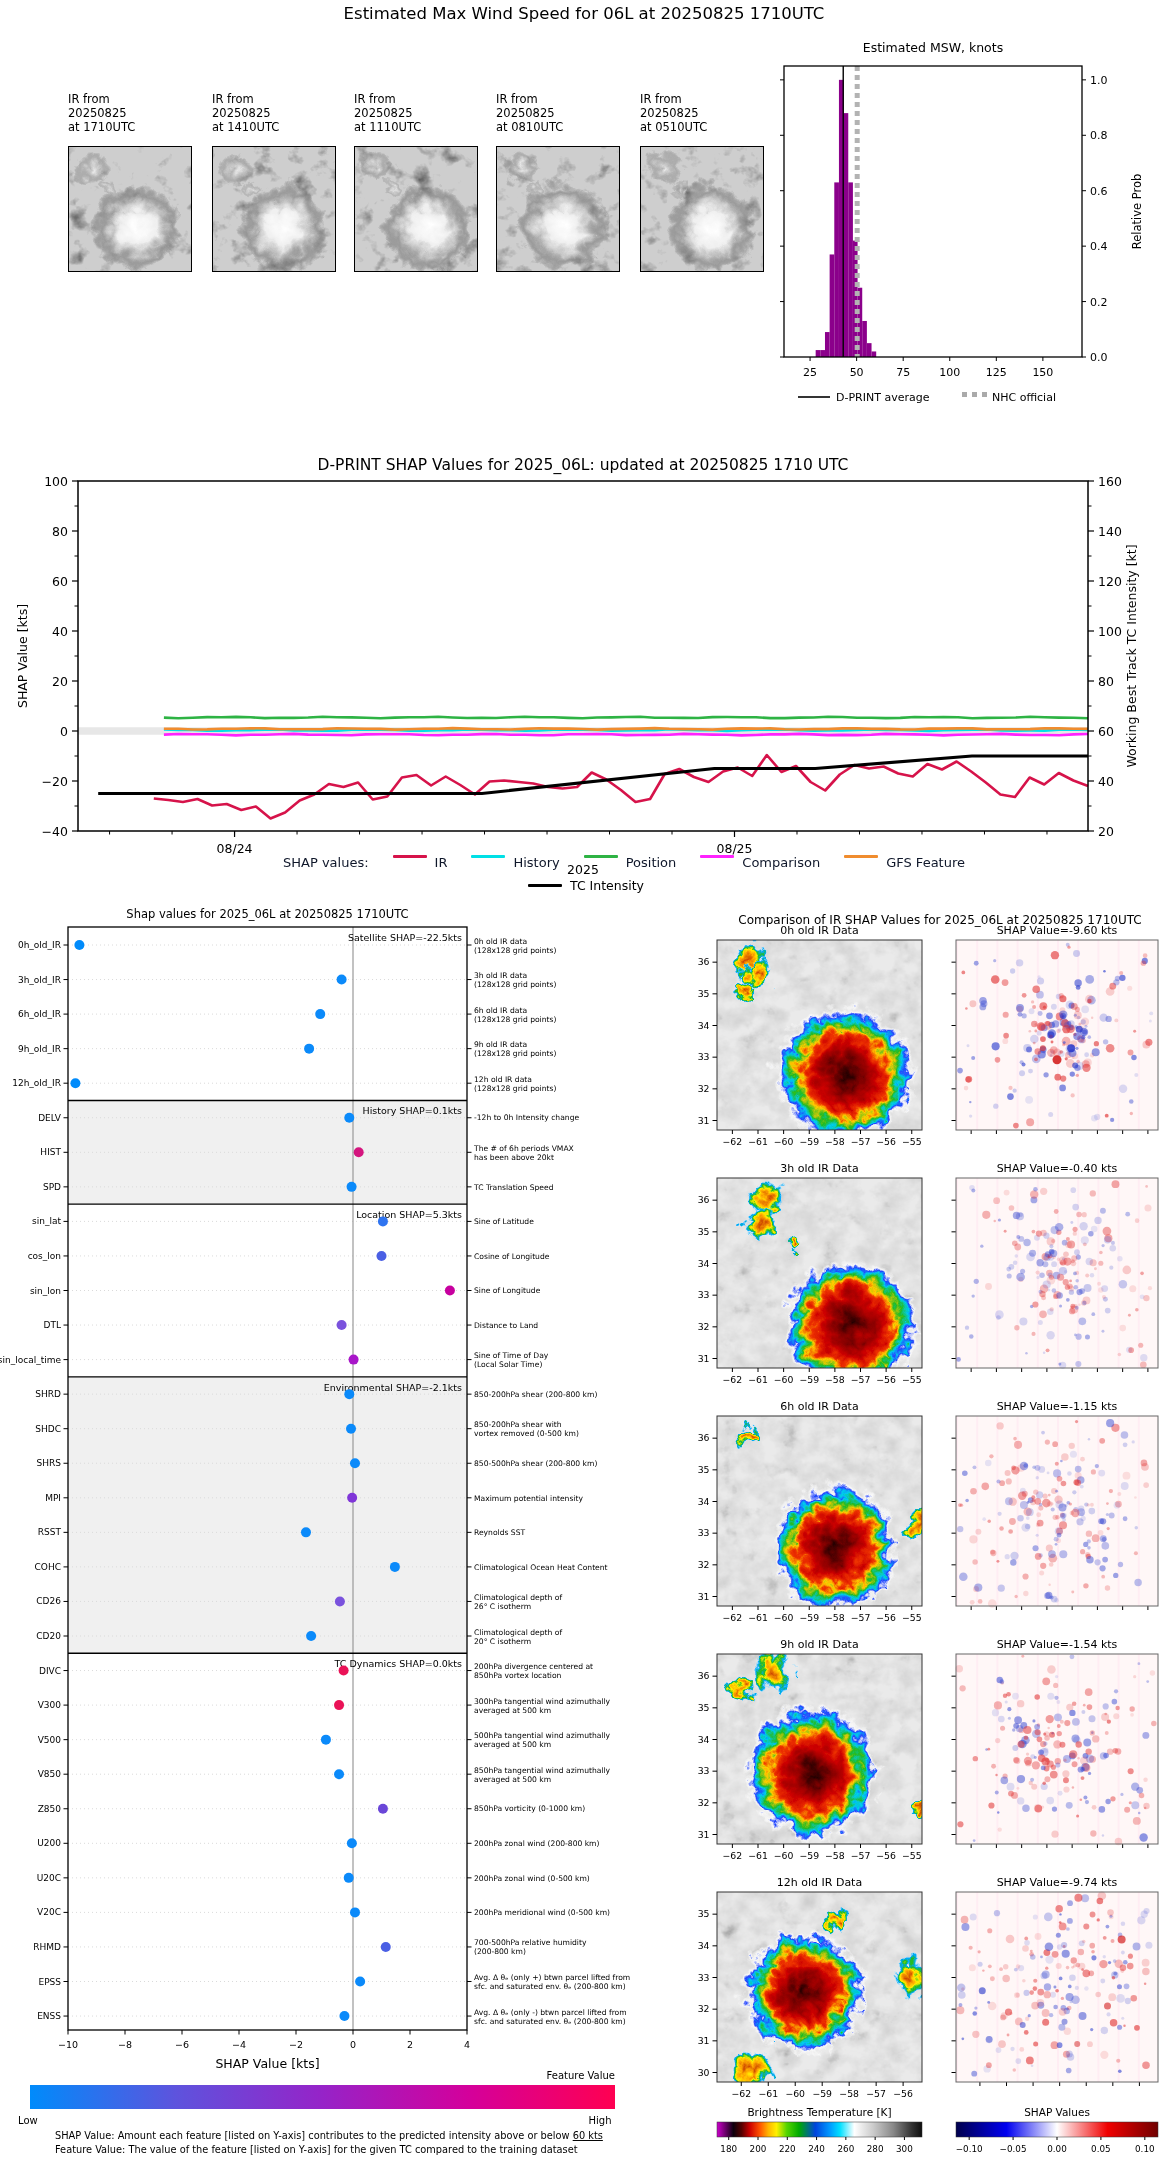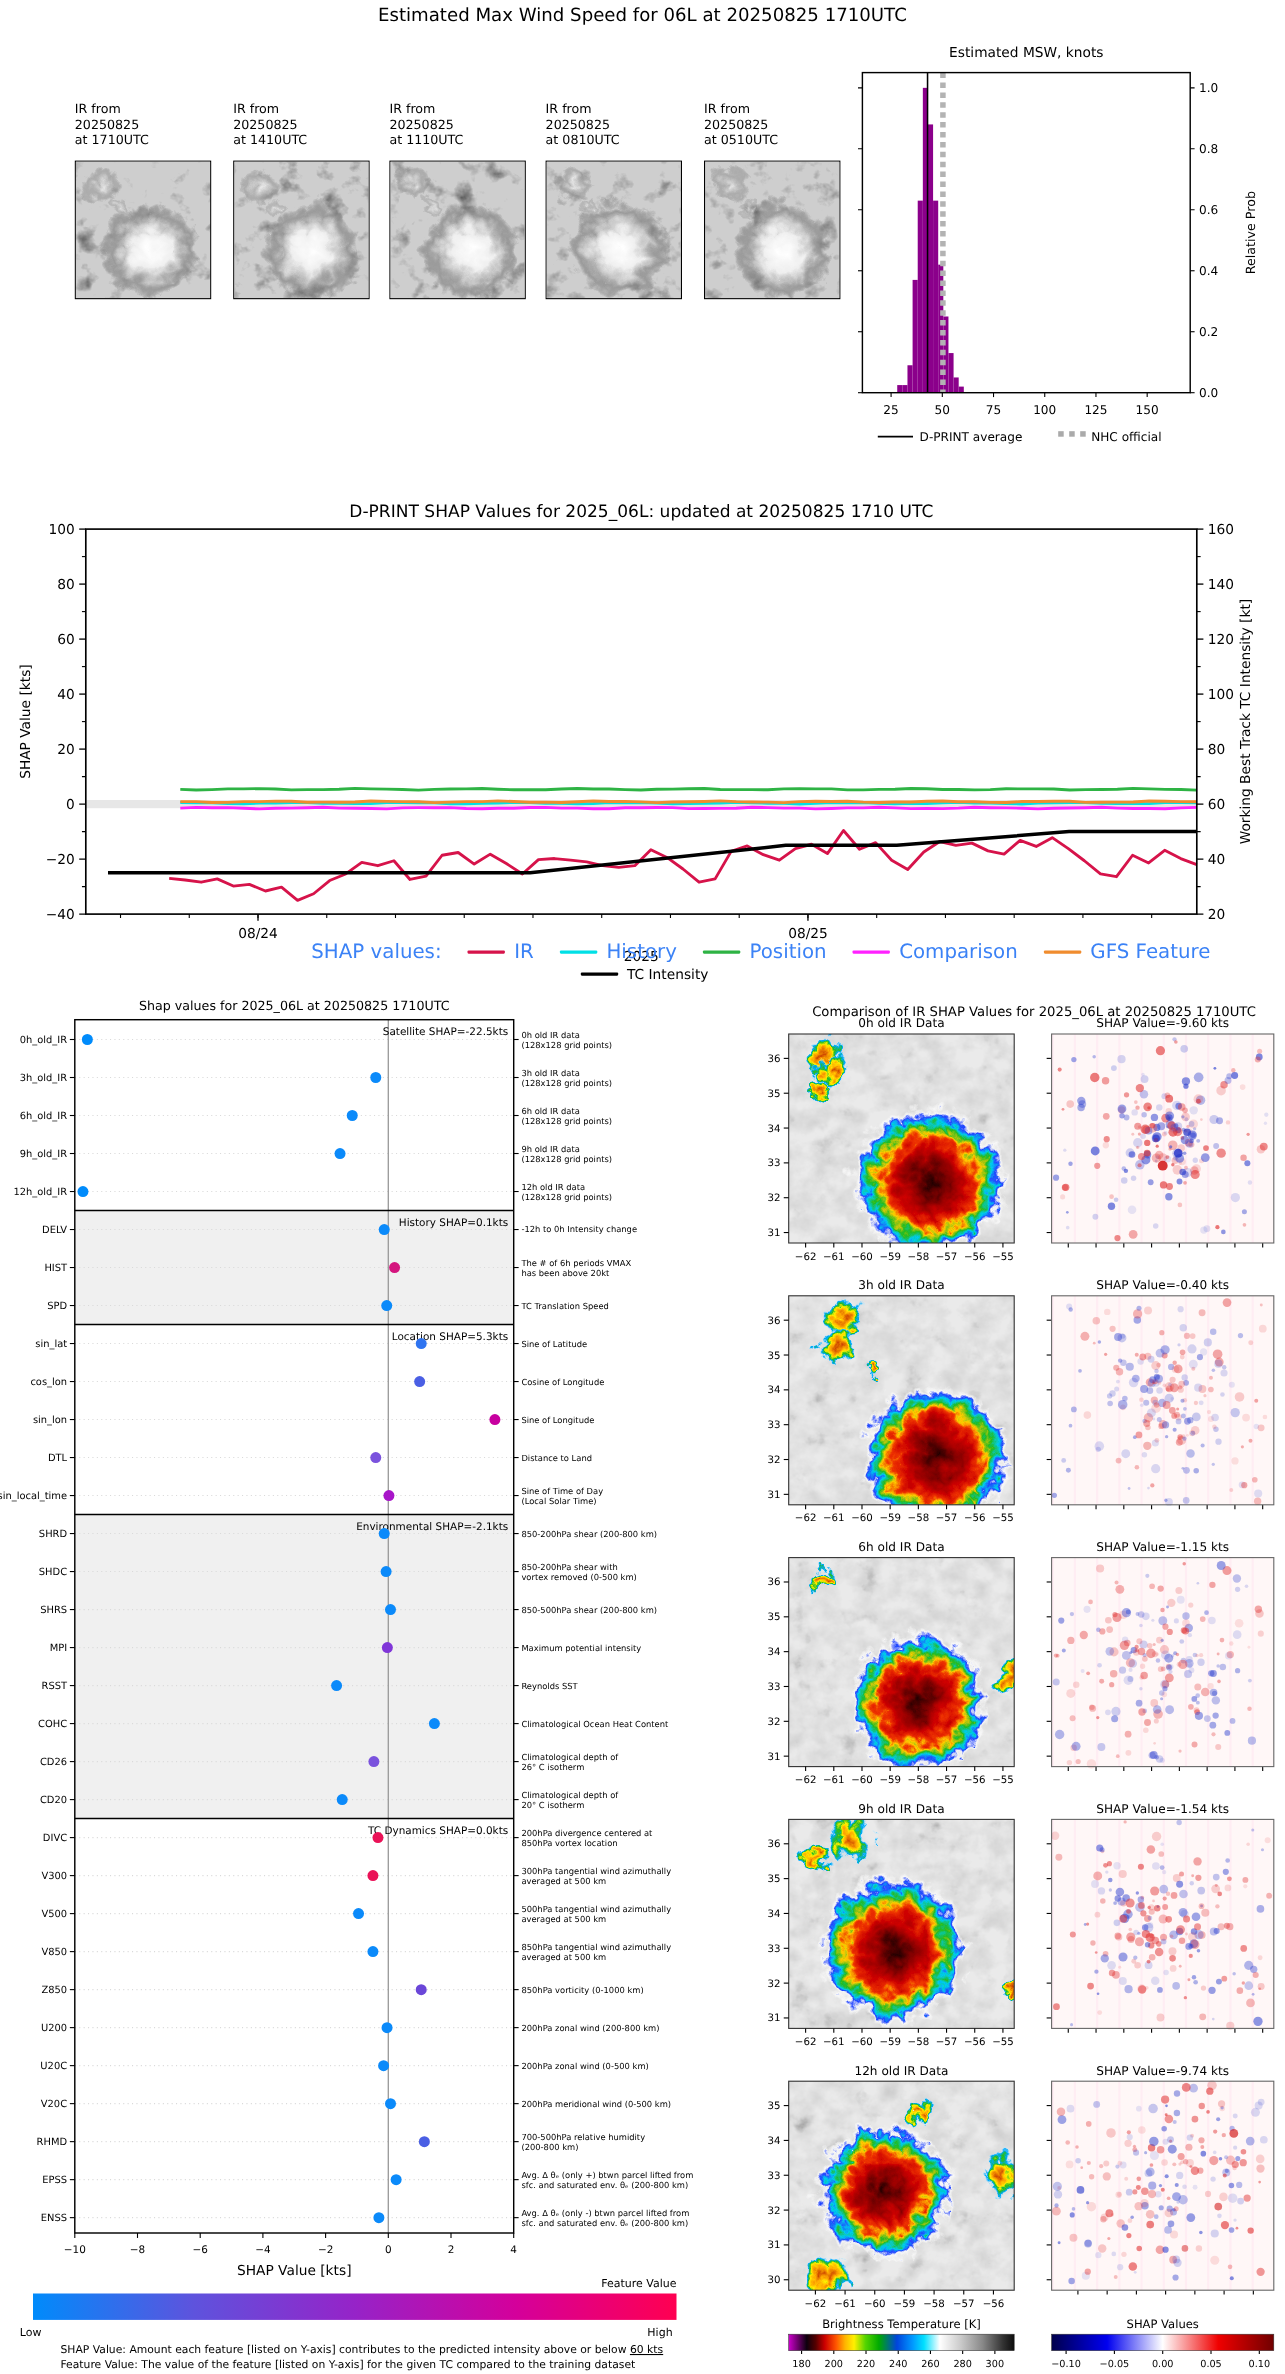--- a/index.html
+++ b/index.html
@@ -6,23 +6,23 @@
   body{font-family:"DejaVu Sans","Liberation Sans",sans-serif;}
   #root{position:relative;width:1168px;height:2158px;background:#fff;overflow:hidden;}
   .abs{position:absolute;}
   #main-title{left:0;top:4px;width:1168px;text-align:center;font-size:16.5px;color:#000;}
   #thumbs{left:0;top:92px;width:700px;height:210px;}
   .thumb{position:absolute;width:122px;}
   .thumb-label{font-size:11.5px;line-height:14px;color:#000;white-space:pre-line;}
   .thumb svg{display:block;margin-top:12px;border:1px solid #000;}
   #hist{left:700px;top:28px;width:468px;height:392px;}
   #ts{left:0;top:425px;width:1168px;height:470px;margin-top:28px;}
-  #ts-legend1{left:283px;top:855px;display:flex;align-items:center;gap:24px;font-size:18px;color:#3b82f6;}
+  #ts-legend1{left:283px;top:855px;display:flex;align-items:center;gap:24px;font-size:13px;color:#0f172a;}
   #ts-legend2{left:528px;top:878px;display:flex;align-items:center;gap:8px;font-size:12.5px;color:#000;}
-  .leg-item{display:flex;align-items:center;gap:8px;}
+  .leg-item{display:flex;align-items:flex-start;gap:8px;}
   .leg-line{width:34px;height:3px;border-radius:1px;}
   #dotplot{left:0;top:880px;width:660px;height:1278px;}
   #comparison{left:620px;top:900px;width:548px;height:1258px;}
   svg{display:block;}
   svg text{font-family:"DejaVu Sans","Liberation Sans",sans-serif;fill:#000;}
 </style>
 </head>
 <body>
 
 <div id="root">

